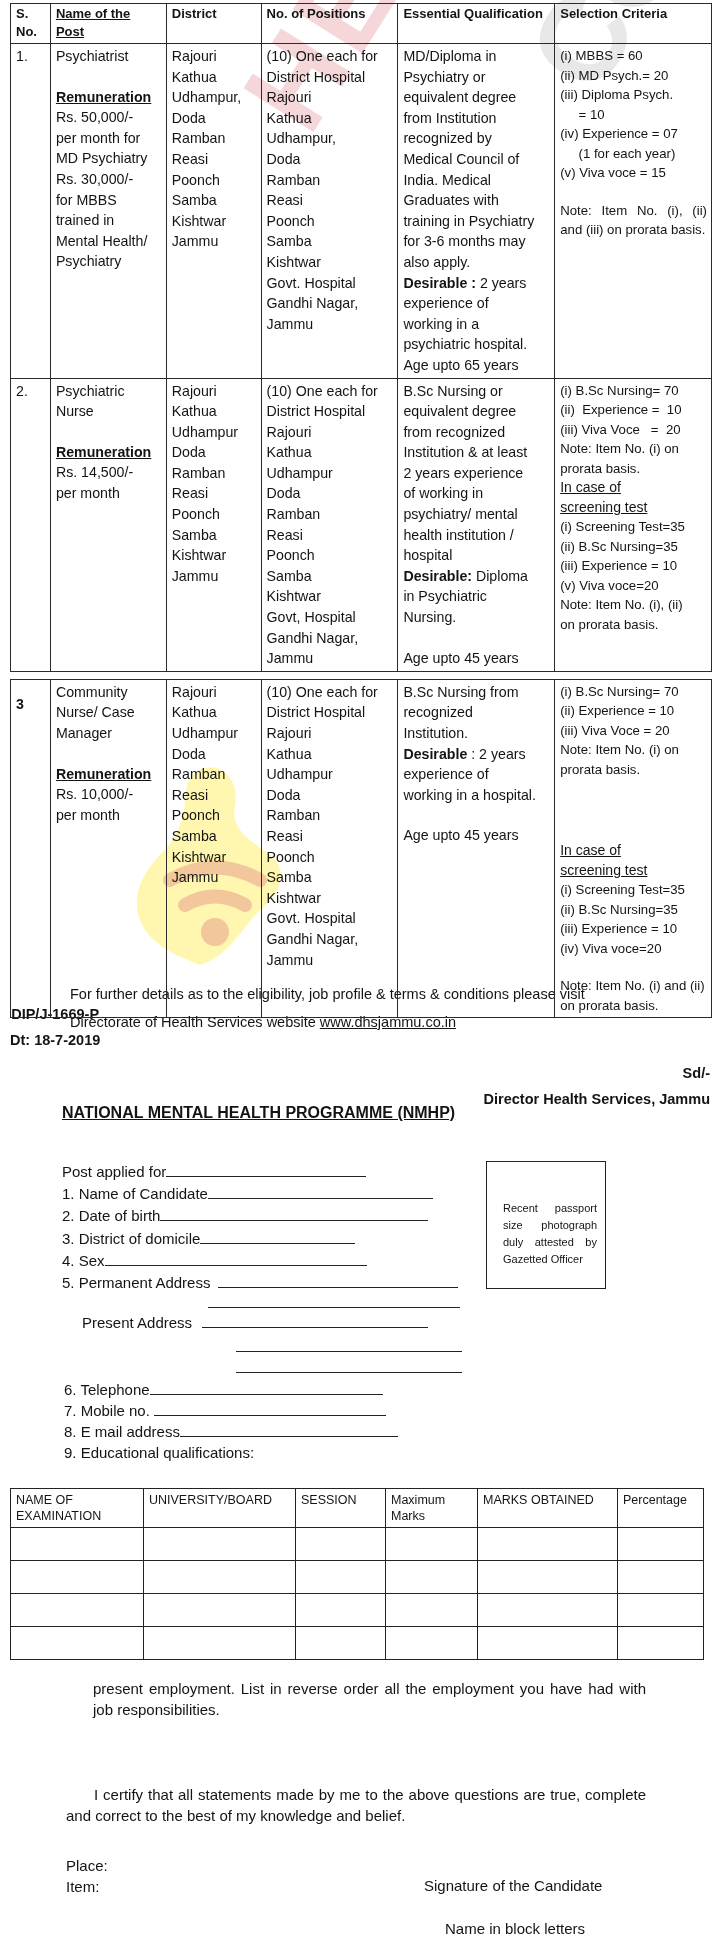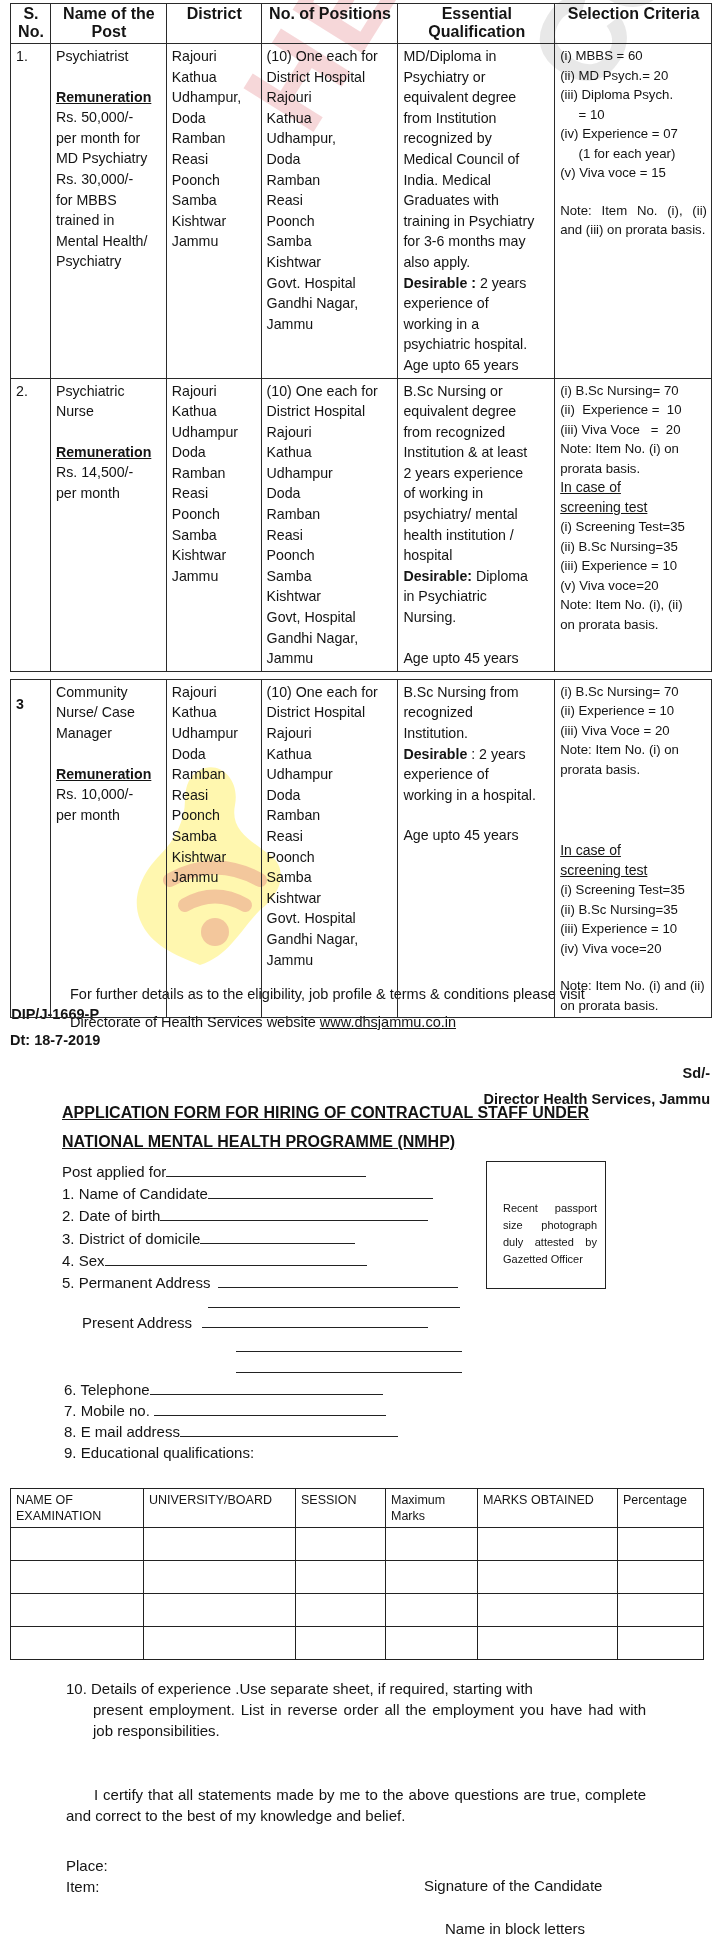--- a/index.html
+++ b/index.html
@@ -29,23 +29,23 @@
   
   table.posts {
     position: absolute; left: 10px; top: 3px; width: 702px;
     border-collapse: collapse; font-size: 14.2px; line-height: 20.6px;
     z-index: 2;
   }
   table.posts th, table.posts td {
     border: 1.4px solid #2a2a2a; vertical-align: top; padding: 2px 4px 2px 5px;
   }
   table.posts th {
-    font-weight: bold; text-align: center; font-size: 16px; line-height: 18px; padding-top: 1px;
-  }
-  .c-sno { width: 40px; } .c-post { width: 116px; } .c-dist { width: 95px; }
+    font-weight: bold; text-align: left; font-size: 13px; line-height: 18px; padding-top: 1px;
+  }
+  .c-sno { width: 40px; } .c-post { width: 116px; text-decoration: underline; } .c-dist { width: 95px; }
   .c-pos { width: 137px; } .c-qual { width: 157px; } .c-sel { width: 157px; }
   .cell-line { display: block; white-space: nowrap; }
   .remu { font-weight: bold; text-decoration: underline; display: block; margin-top: 20px; }
   .bold { font-weight: bold; }
   .u { text-decoration: underline; }
   .sel { font-size: 13.2px; line-height: 19.5px; }
   .just { text-align: justify; }
   tr.gap td { border-left: none; border-right: none; height: 8px; padding: 0; }
   tr.row3 td { border-top-width: 1.8px; }
 
@@ -358,21 +358,20 @@
 <div class="ref">
   <div>DIP/J-1669-P</div>
   <div>Dt: 18-7-2019</div>
 </div>
 <div class="sign">
   <div>Sd/-</div>
   <div>Director Health Services, Jammu</div>
 </div>
 
 <div class="form-title">
-  <div>APPLICATION FORM FOR HIRING OF CONTRACTUAL STAFF UNDER</div>
   <div>NATIONAL MENTAL HEALTH PROGRAMME (NMHP)</div>
 </div>
 
 <div class="field" style="left:62px;top:1162px"><span>Post applied for</span><span class="blank" style="width:200px"></span></div>
 <div class="field" style="left:62px;top:1184px"><span>1.  Name of Candidate</span><span class="blank" style="width:225px"></span></div>
 <div class="field" style="left:62px;top:1206px"><span>2.  Date of birth</span><span class="blank" style="width:268px"></span></div>
 <div class="field" style="left:62px;top:1229px"><span>3. District of domicile</span><span class="blank" style="width:155px"></span></div>
 <div class="field" style="left:62px;top:1251px"><span>4. Sex</span><span class="blank" style="width:262px"></span></div>
 <div class="field" style="left:62px;top:1273px"><span>5. Permanent Address</span><span class="blank" style="width:240px;margin-left:8px"></span></div>
 <div class="hline" style="left:208px;top:1307px;width:252px"></div>
@@ -427,21 +426,20 @@
         <td></td>
         <td></td>
         <td></td>
         <td></td>
         <td></td>
       </tr>
     </tbody>
 </table>
 
 <div class="para exp">
-  <span>10. Details of experience .Use separate sheet, if required, starting with</span>
   <span class="indent">present employment. List in reverse order all the employment you have had with job responsibilities.</span>
 </div>
 <div class="para cert">I certify that all statements made by me to the above questions are true, complete and correct to the best of my knowledge and belief.</div>
 <div class="para pd">
   <div>Place:</div>
   <div>Item:</div>
 </div>
 <div class="para sig1">Signature of the Candidate</div>
 <div class="para sig2">Name in block letters</div>
 

